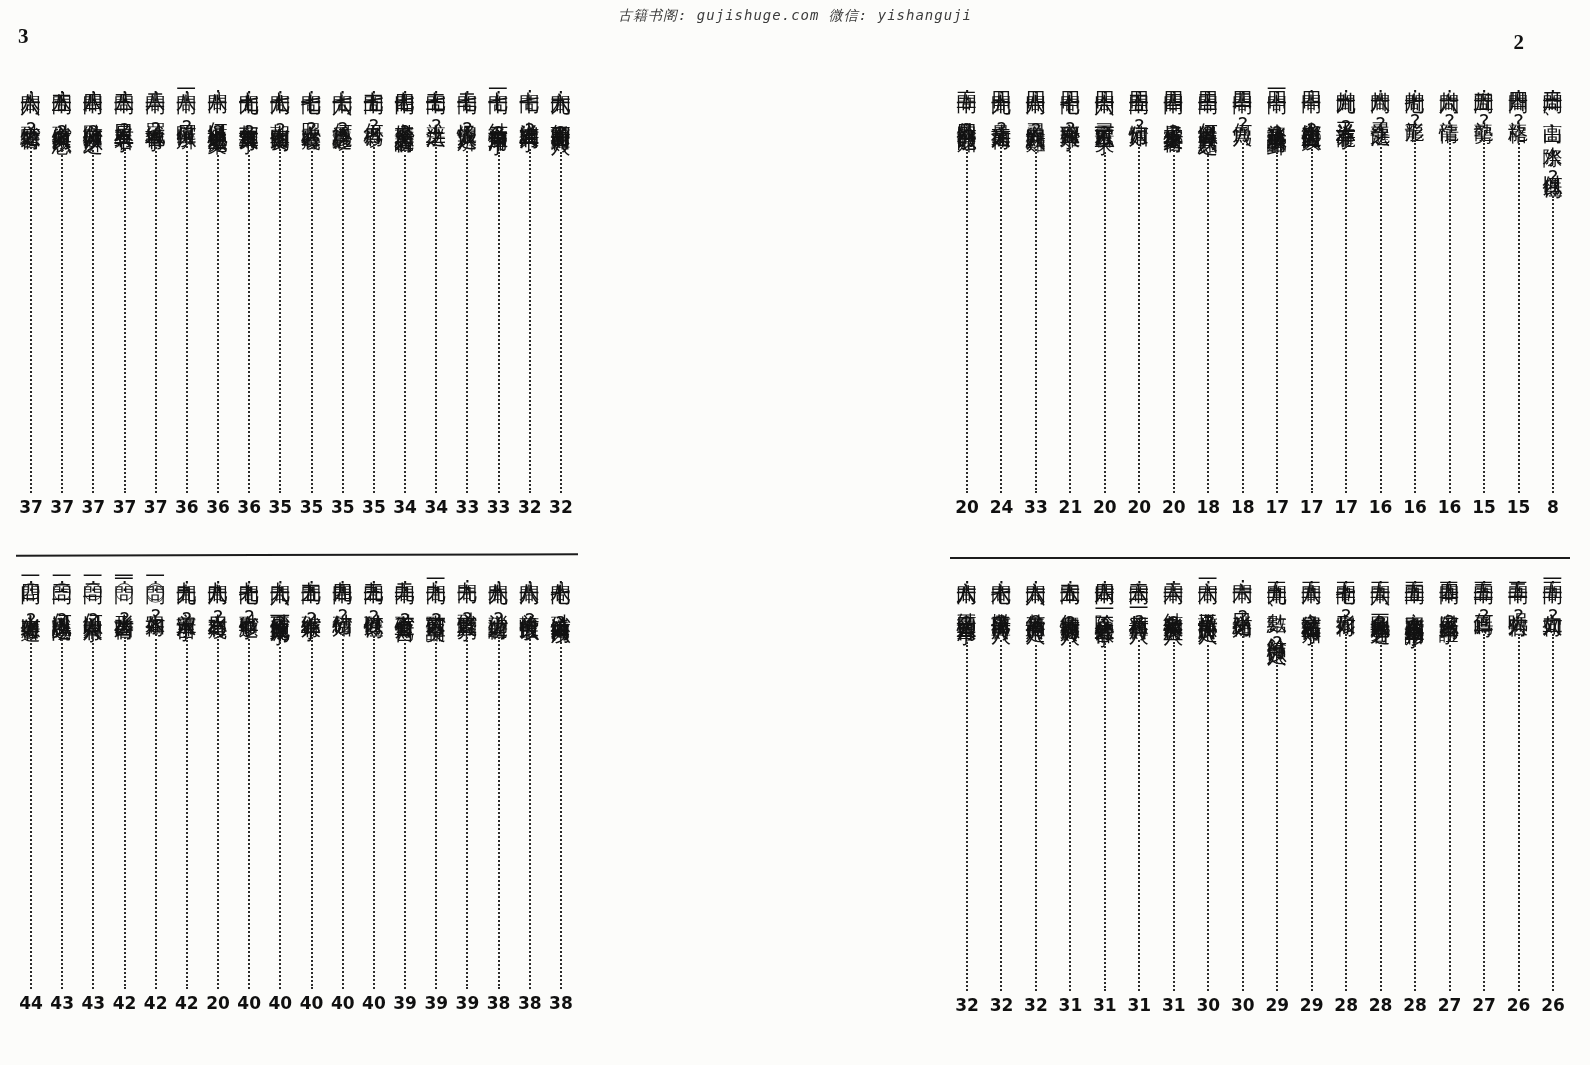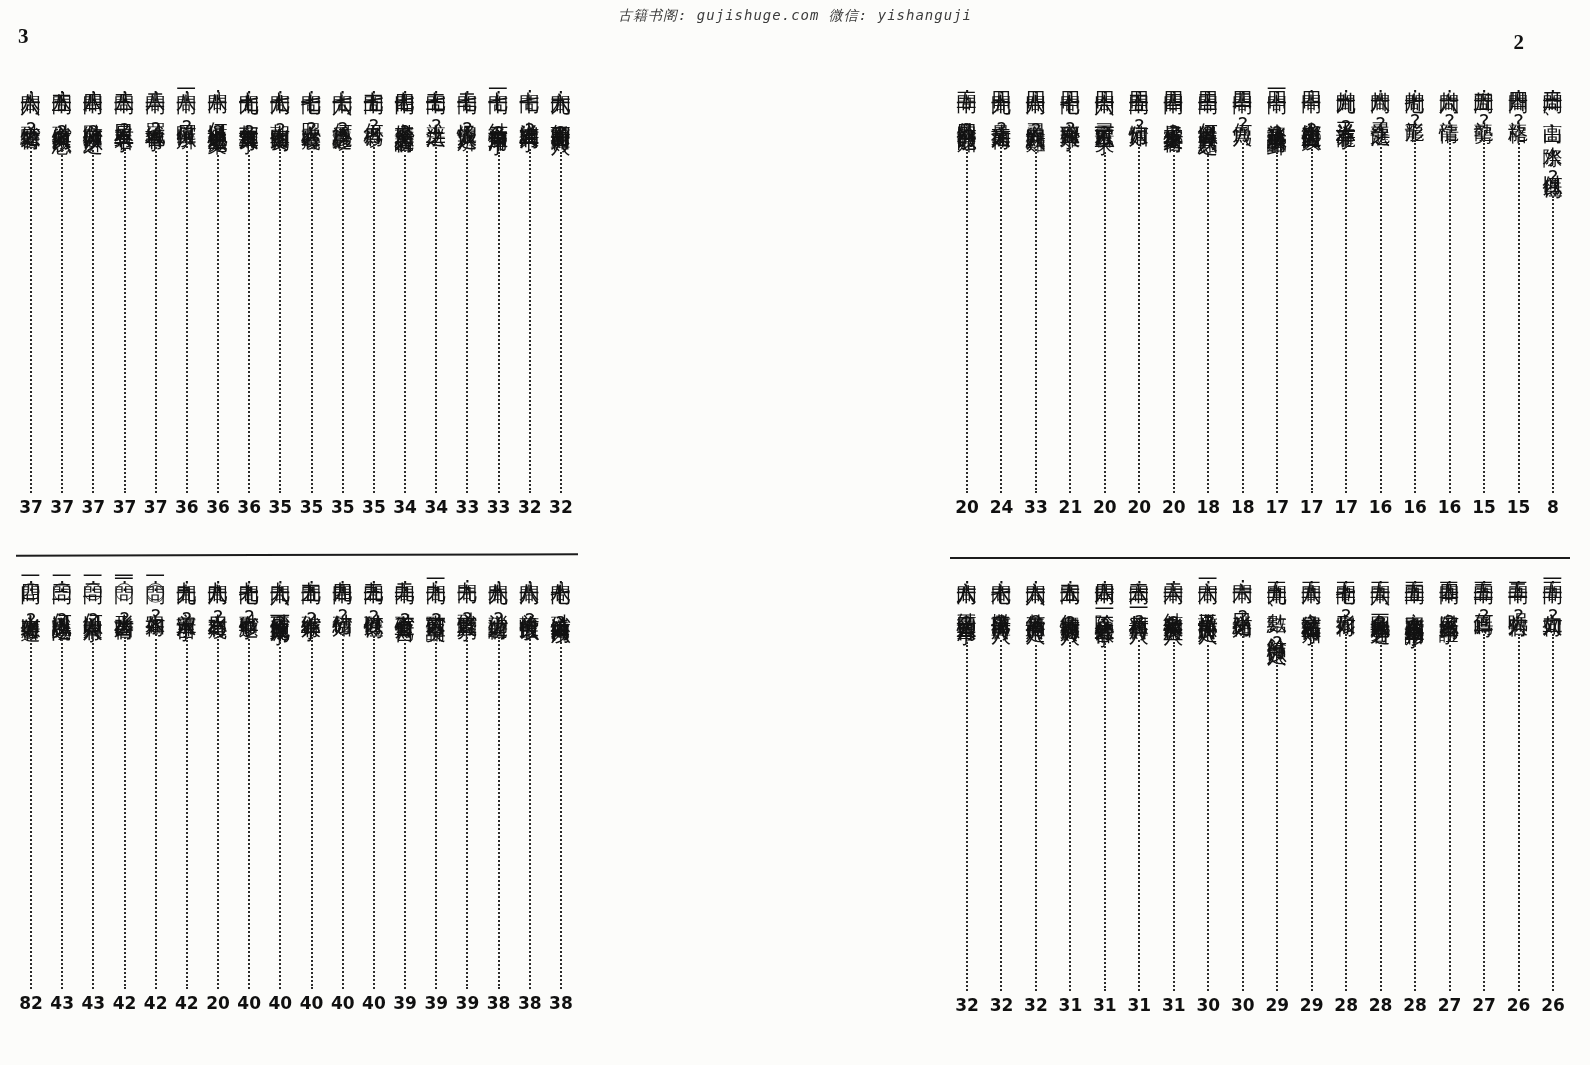--- a/index.html
+++ b/index.html
@@ -259,21 +259,21 @@
       <span class="num">43</span>
     </div>
     <div class="entry">
       <span class="q">一〇三問:何以識風之陰陽?</span>
       <span class="dots"></span>
       <span class="num">43</span>
     </div>
     <div class="entry">
       <span class="q">一〇四問:山水之應何者速?</span>
       <span class="dots"></span>
-      <span class="num">82</span>
+      <span class="num">44</span>
     </div>
   </div>
 
 <div class="toc-block rt">
     <div class="entry">
       <span class="q">卅三問:高山、水際,以何爲佳?</span>
       <span class="dots"></span>
       <span class="num">8</span>
     </div>
     <div class="entry">

